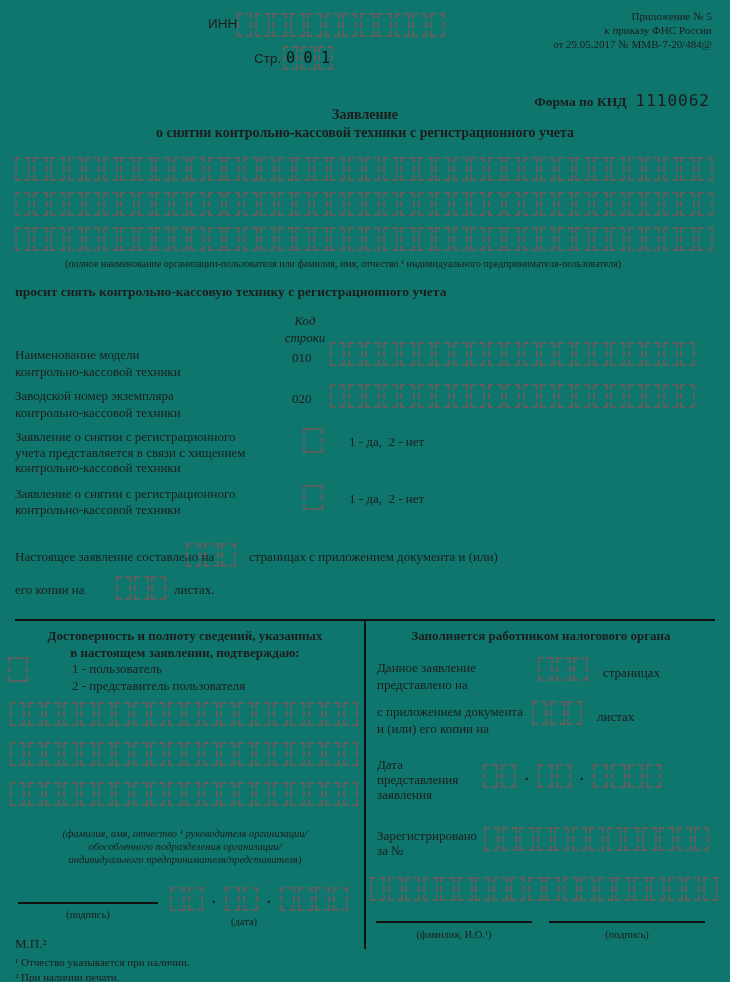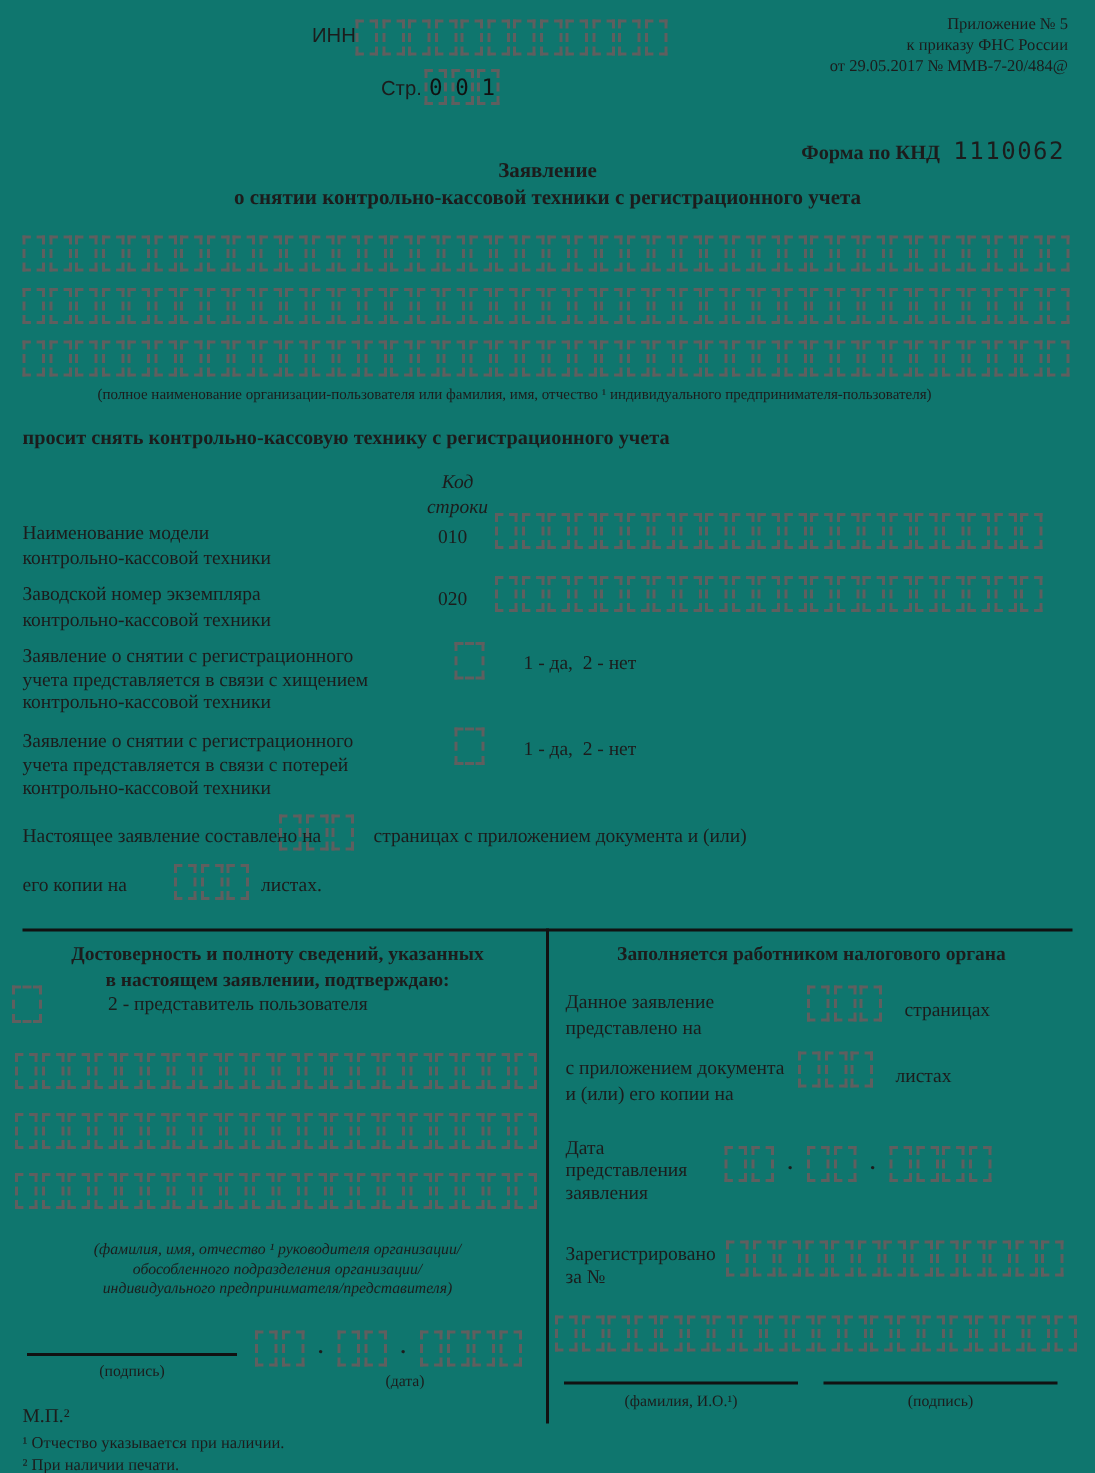--- a/index.html
+++ b/index.html
@@ -267,21 +267,20 @@
     <div>учета представляется в связи с хищением</div>
     <div>контрольно-кассовой техники</div>
   </div>
   <div class="abs cb lg" style="top:428px;left:303px">
       <div class="c"></div>
     </div>
   <span class="abs" style="top:434px;left:349px">1 - да,&nbsp; 2 - нет</span>
 
   <div class="abs" style="top:486px;left:15px;line-height:15.5px">
     <div>Заявление о снятии с регистрационного</div>
-    <div>учета представляется в связи с потерей</div>
     <div>контрольно-кассовой техники</div>
   </div>
   <div class="abs cb lg" style="top:485px;left:303px">
       <div class="c"></div>
     </div>
   <span class="abs" style="top:491px;left:349px">1 - да,&nbsp; 2 - нет</span>
 
   <span class="abs" style="top:549px;left:15px">Настоящее заявление составлено на</span>
   <div class="abs cb" style="top:543px;left:186px">
       <div class="c"></div>
@@ -302,20 +301,21 @@
   <div class="abs vrule" style="top:619px;left:364px;height:330px"></div>
 
   <div class="abs ctr b lh17" style="top:627px;left:15px;width:340px">
     <div>Достоверность и полноту сведений, указанных</div>
     <div>в настоящем заявлении, подтверждаю:</div>
   </div>
   <div class="abs cb lg" style="top:657px;left:8px">
       <div class="c"></div>
     </div>
   <div class="abs lh17" style="top:660px;left:72px">
+    <div>1 - пользователь</div>
     <div>2 - представитель пользователя</div>
   </div>
 
   <div class="abs" style="top:702px;left:10px">
     <div class="cb" style="margin-bottom:16px">
         <div class="c"></div>
         <div class="c"></div>
         <div class="c"></div>
         <div class="c"></div>
         <div class="c"></div>
@@ -401,21 +401,21 @@
         <div class="c"></div>
       </div>
     <span class="dot">.</span>
     <div class="cb">
         <div class="c"></div>
         <div class="c"></div>
         <div class="c"></div>
         <div class="c"></div>
       </div>
   </div>
-  <div class="abs ctr cap" style="top:916px;left:180px;width:180px">(дата)</div>
+  <div class="abs ctr cap" style="top:916px;left:154px;width:180px">(дата)</div>
 
   <div class="abs" style="top:936px;left:15px">М.П.²</div>
 
   <div class="abs" style="top:955px;left:15px;font-size:11px;line-height:15px">
     <div>¹ Отчество указывается при наличии.</div>
     <div>² При наличии печати.</div>
   </div>
 
   <div class="abs ctr b" style="top:628px;left:367px;width:348px">Заполняется работником налогового органа</div>
 

